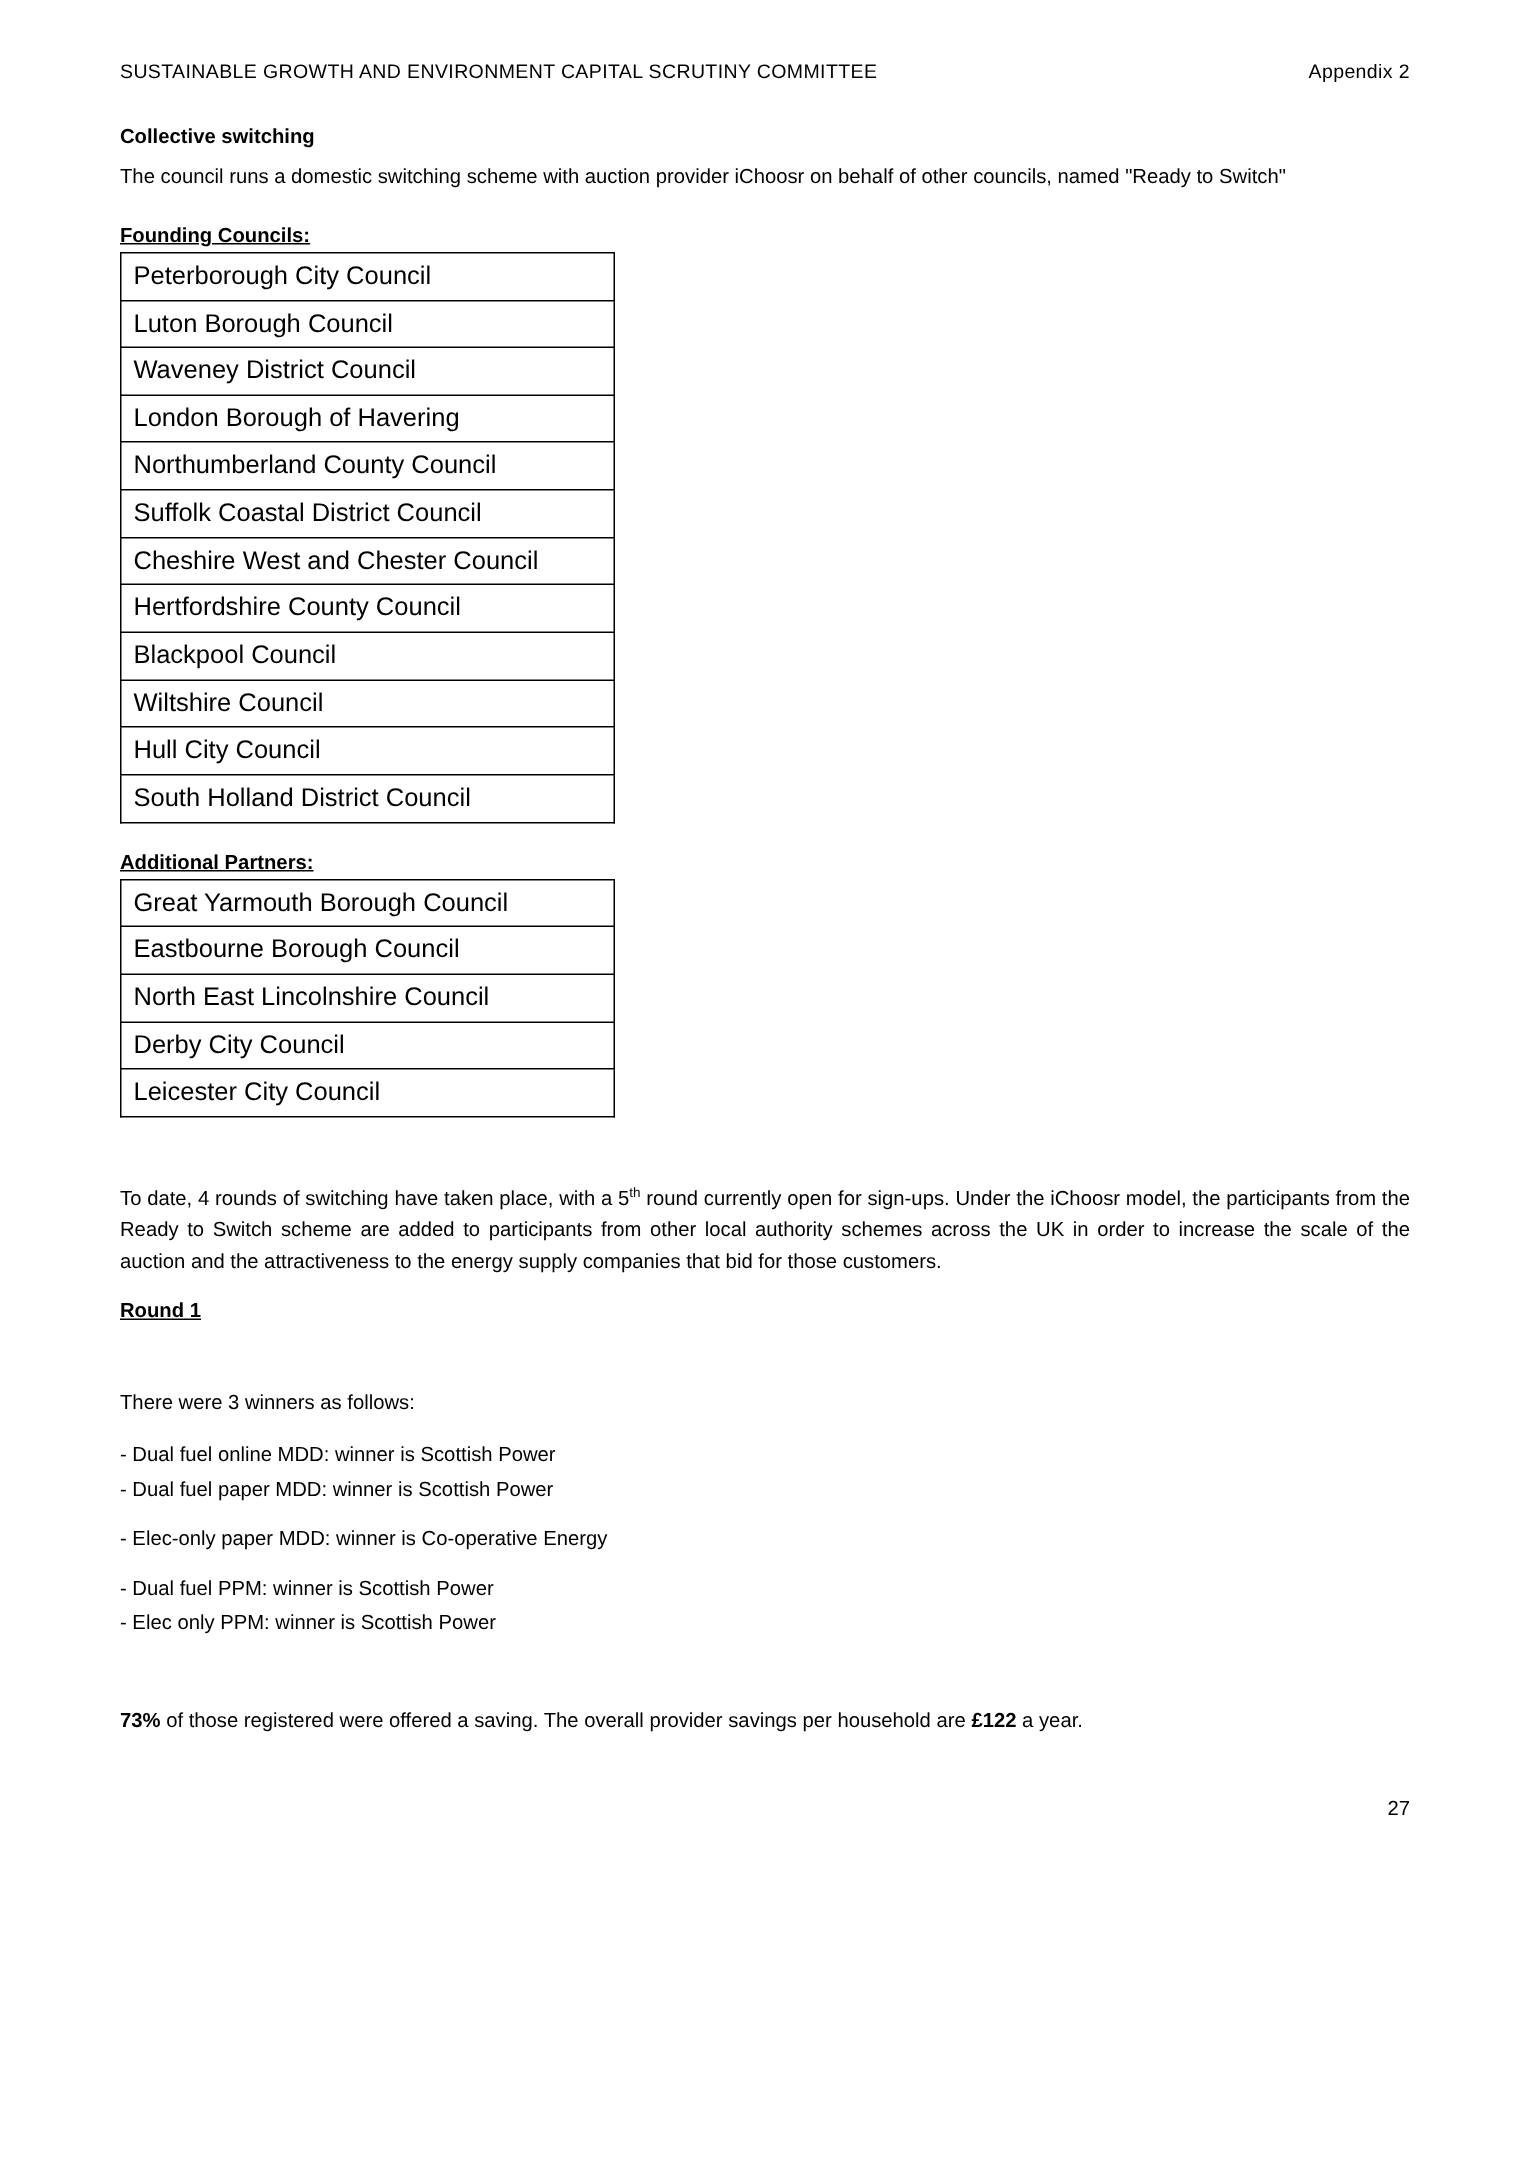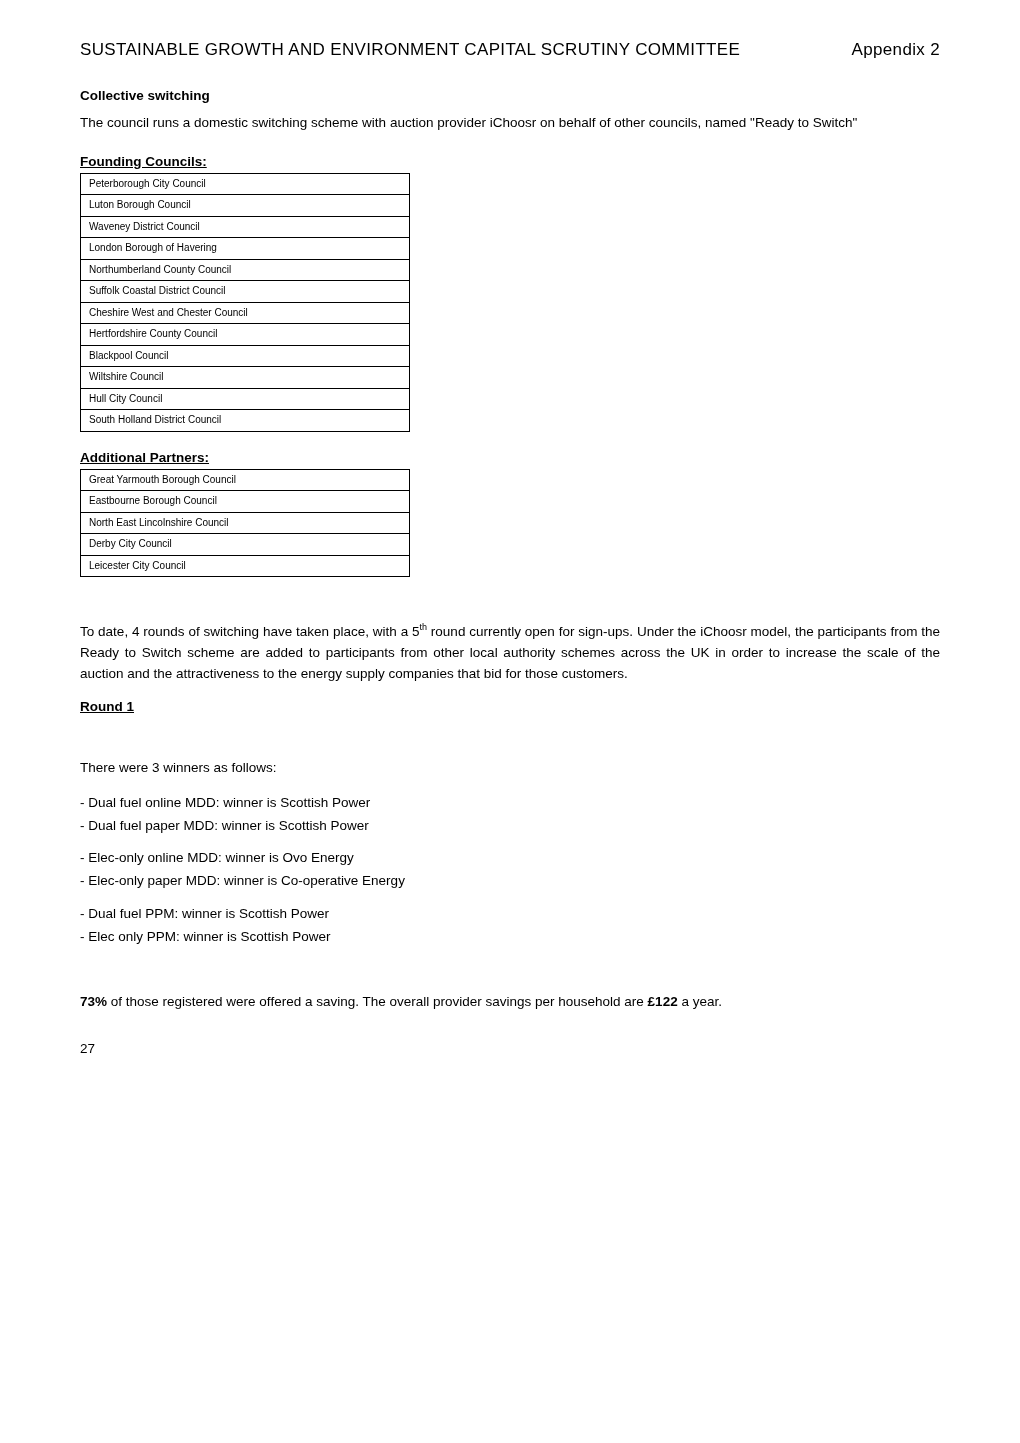--- a/index.html
+++ b/index.html
@@ -23,21 +23,21 @@
       min-height: 1443px;
       padding: 40px 80px 60px 80px;
       position: relative;
     }
 
     .header-line {
       display: flex;
       justify-content: space-between;
       align-items: center;
       margin-bottom: 28px;
-      font-size: 17px;
+      font-size: 13px;
       letter-spacing: 0.02em;
     }
 
     .section-title {
       font-weight: bold;
       margin-bottom: 10px;
     }
 
     .intro-text {
       text-align: justify;
@@ -56,21 +56,21 @@
     }
 
     table.council-table {
       border-collapse: collapse;
       width: 330px;
     }
 
     table.council-table td {
       border: 1px solid #000;
       padding: 3px 8px;
-      font-size: 10px;
+      font-size: 17px;
       line-height: 1.45;
     }
 
     .body-text {
       text-align: justify;
       line-height: 1.55;
       margin-bottom: 14px;
       margin-top: 44px;
     }
 
@@ -89,22 +89,22 @@
 
     .bullet-group {
       margin-bottom: 12px;
     }
 
     .bold-inline {
       font-weight: bold;
     }
 
     .page-number {
-      text-align: left;
-      margin-top: 28px;
+      text-align: right;
+      margin-top: 40px;
       font-size: 13.5px;
     }
 
     sup {
       font-size: 9px;
       vertical-align: super;
     }
   </style>
 </head>
 <body>
@@ -195,21 +195,20 @@
   <div class="round-title">Round 1</div>
 
   <p class="body-text">There were 3 winners as follows:</p>
 
   <div class="bullet-group" id="bg1">
       <p class="bullet-item">- Dual fuel online MDD: winner is Scottish Power</p>
       <p class="bullet-item">- Dual fuel paper MDD: winner is Scottish Power</p>
     </div>
 
   <div class="bullet-group" id="bg2">
-      <p class="bullet-item">- Elec-only online MDD: winner is Ovo Energy</p>
       <p class="bullet-item">- Elec-only paper MDD: winner is Co-operative Energy</p>
     </div>
 
   <div class="bullet-group" id="bg3">
       <p class="bullet-item">- Dual fuel PPM: winner is Scottish Power</p>
       <p class="bullet-item">- Elec only PPM: winner is Scottish Power</p>
     </div>
 
   <p class="body-text">
     <span class="bold-inline">73%</span><span> of those registered were offered a saving.  The overall provider savings per household are </span><span class="bold-inline">£122</span><span> a year.</span>

